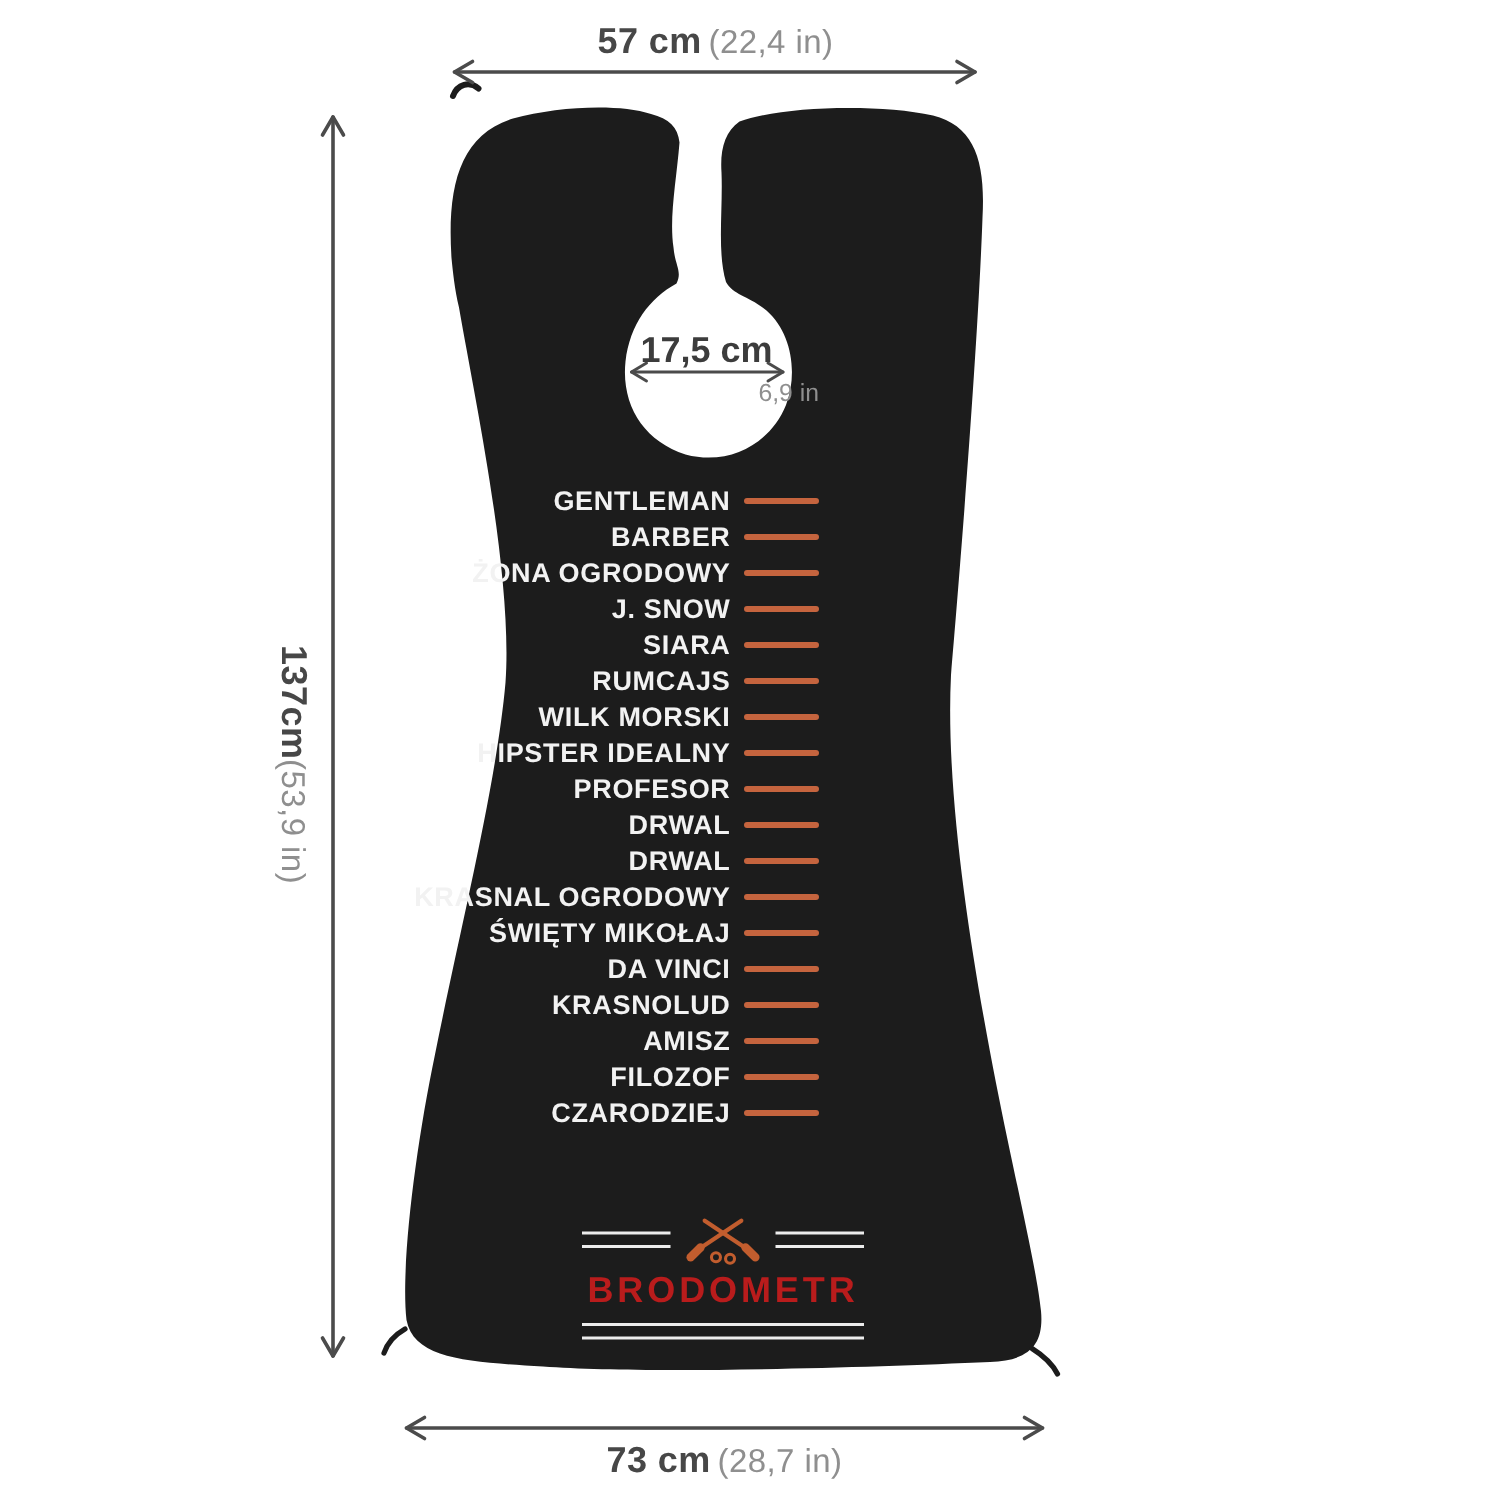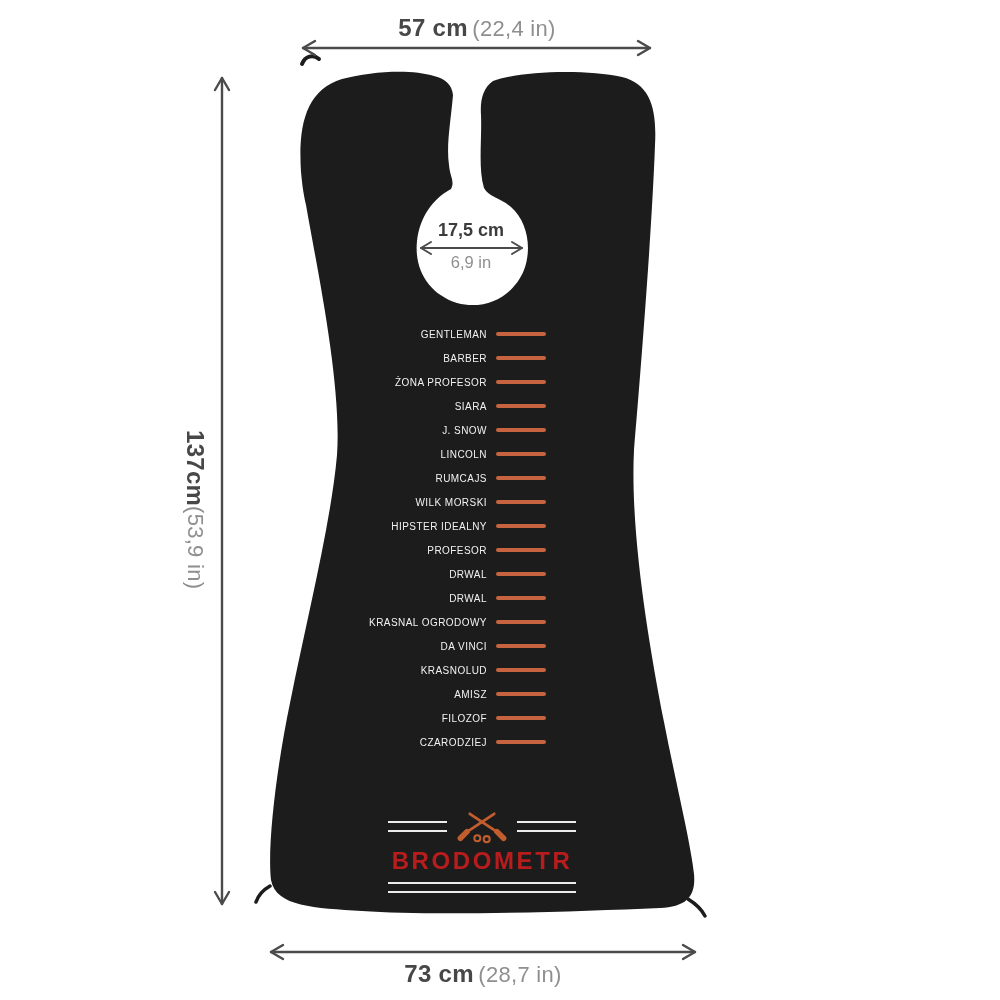--- a/index.html
+++ b/index.html
@@ -11,28 +11,28 @@
   
   .dim-line{white-space:nowrap;text-align:center;}
   .dim-metric{font-weight:700;color:#474747;font-size:24px;letter-spacing:0.3px;}
   .dim-imperial{font-weight:400;color:#8f8f8f;font-size:22px;letter-spacing:0.3px;}
   .dim-top{left:277px;top:14px;width:400px;}
   .dim-bottom{left:283px;top:960px;width:400px;}
   .dim-left{left:172px;top:412px;width:46px;height:196px;
             display:flex;align-items:center;justify-content:center;
             writing-mode:vertical-rl;}
   .dim-neck-metric{left:396px;top:220px;width:150px;text-align:center;
-                   font-weight:700;color:#3c3c3c;font-size:18px;}
-  .dim-neck-imperial{left:396px;top:253px;width:150px;text-align:center;
+                   font-weight:700;color:#3c3c3c;font-size:24px;}
+  .dim-neck-imperial{left:396px;top:253px;width:150px;text-align:right;
                      font-weight:400;color:#8f8f8f;font-size:16.5px;}
 
   
   .scale{left:350px;top:322px;width:196px;}
   .scale-row{height:24px;display:flex;align-items:center;justify-content:flex-end;}
-  .scale-label{color:#f2f2f2;font-weight:400;font-size:10px;letter-spacing:0.45px;
+  .scale-label{color:#f2f2f2;font-weight:700;font-size:18px;letter-spacing:0.45px;
                white-space:nowrap;}
   .scale-tick{width:50px;height:4px;border-radius:2px;background:#c5643e;
               margin-left:9px;flex:0 0 auto;}
 
   
   .logo{left:388px;top:806px;width:188px;}
   .logo-topline{display:flex;align-items:center;height:40px;}
   .rule2{flex:1 1 auto;height:7px;border-top:2.5px solid #ececec;border-bottom:2.5px solid #ececec;}
   .logo-icon{flex:0 0 auto;margin:0 5px;}
   .logo-text{margin-top:1px;text-align:center;font-size:24px;font-weight:700;
@@ -120,36 +120,32 @@
   <div class="abs scale">
     <div class="scale-row">
         <span class="scale-label">GENTLEMAN</span>
         <span class="scale-tick"></span>
       </div>
     <div class="scale-row">
         <span class="scale-label">BARBER</span>
         <span class="scale-tick"></span>
       </div>
     <div class="scale-row">
-        <span class="scale-label">ŻONA PROFESOR</span>
+        <span class="scale-label">ŻONA OGRODOWY</span>
+        <span class="scale-tick"></span>
+      </div>
+    <div class="scale-row">
+        <span class="scale-label">J. SNOW</span>
         <span class="scale-tick"></span>
       </div>
     <div class="scale-row">
         <span class="scale-label">SIARA</span>
         <span class="scale-tick"></span>
       </div>
     <div class="scale-row">
-        <span class="scale-label">J. SNOW</span>
-        <span class="scale-tick"></span>
-      </div>
-    <div class="scale-row">
-        <span class="scale-label">LINCOLN</span>
-        <span class="scale-tick"></span>
-      </div>
-    <div class="scale-row">
         <span class="scale-label">RUMCAJS</span>
         <span class="scale-tick"></span>
       </div>
     <div class="scale-row">
         <span class="scale-label">WILK MORSKI</span>
         <span class="scale-tick"></span>
       </div>
     <div class="scale-row">
         <span class="scale-label">HIPSTER IDEALNY</span>
         <span class="scale-tick"></span>
@@ -161,20 +157,24 @@
     <div class="scale-row">
         <span class="scale-label">DRWAL</span>
         <span class="scale-tick"></span>
       </div>
     <div class="scale-row">
         <span class="scale-label">DRWAL</span>
         <span class="scale-tick"></span>
       </div>
     <div class="scale-row">
         <span class="scale-label">KRASNAL OGRODOWY</span>
+        <span class="scale-tick"></span>
+      </div>
+    <div class="scale-row">
+        <span class="scale-label">ŚWIĘTY MIKOŁAJ</span>
         <span class="scale-tick"></span>
       </div>
     <div class="scale-row">
         <span class="scale-label">DA VINCI</span>
         <span class="scale-tick"></span>
       </div>
     <div class="scale-row">
         <span class="scale-label">KRASNOLUD</span>
         <span class="scale-tick"></span>
       </div>

